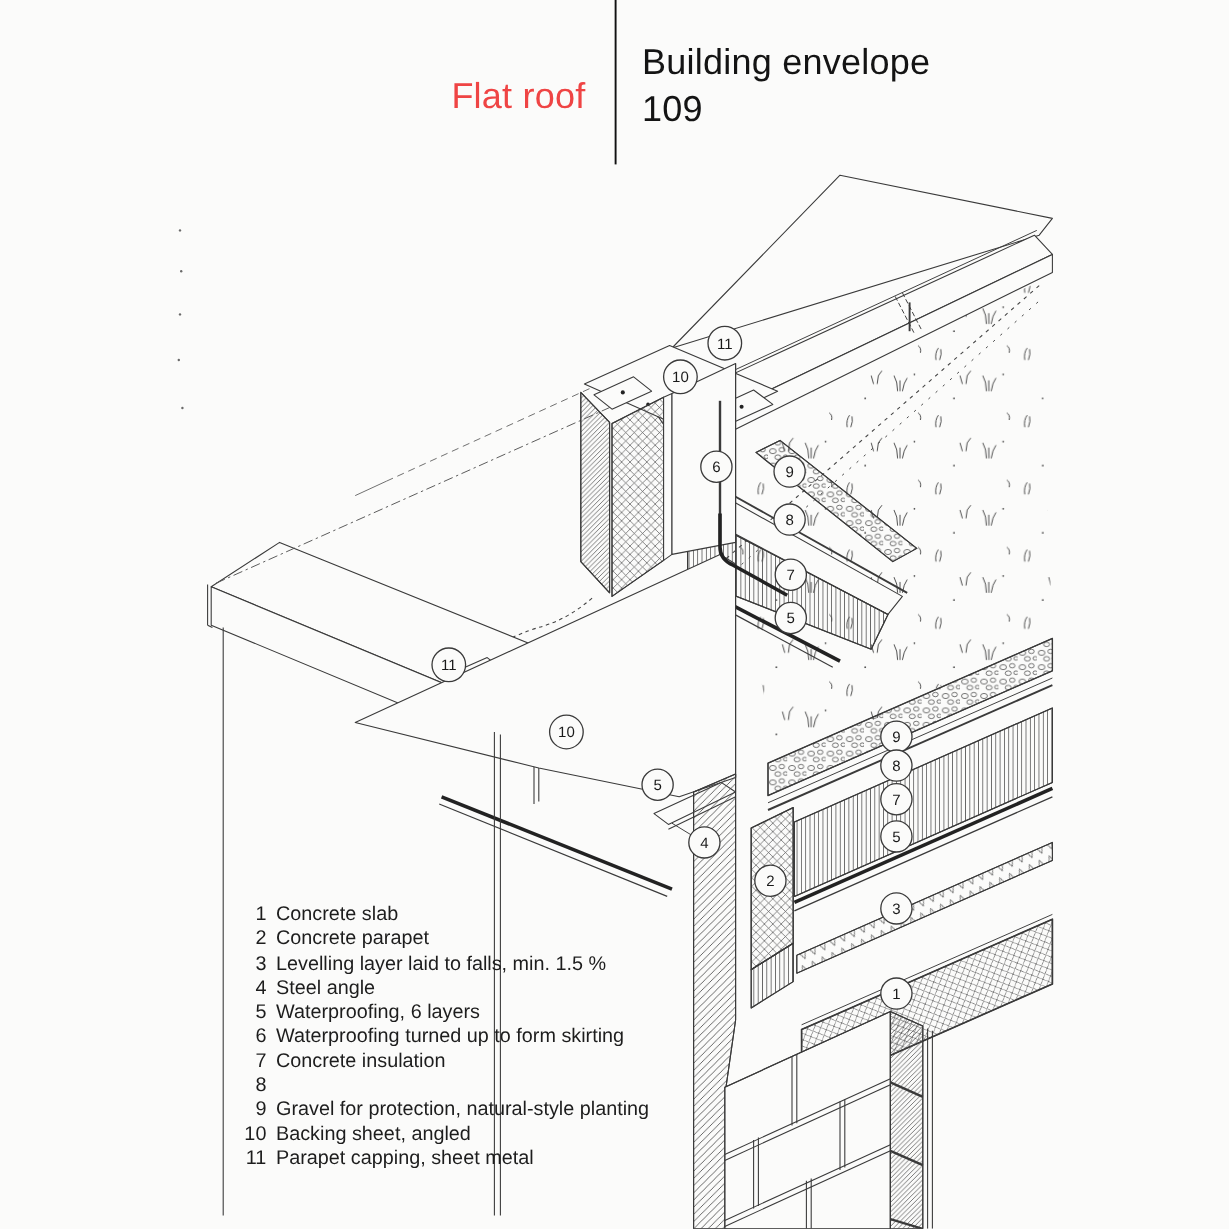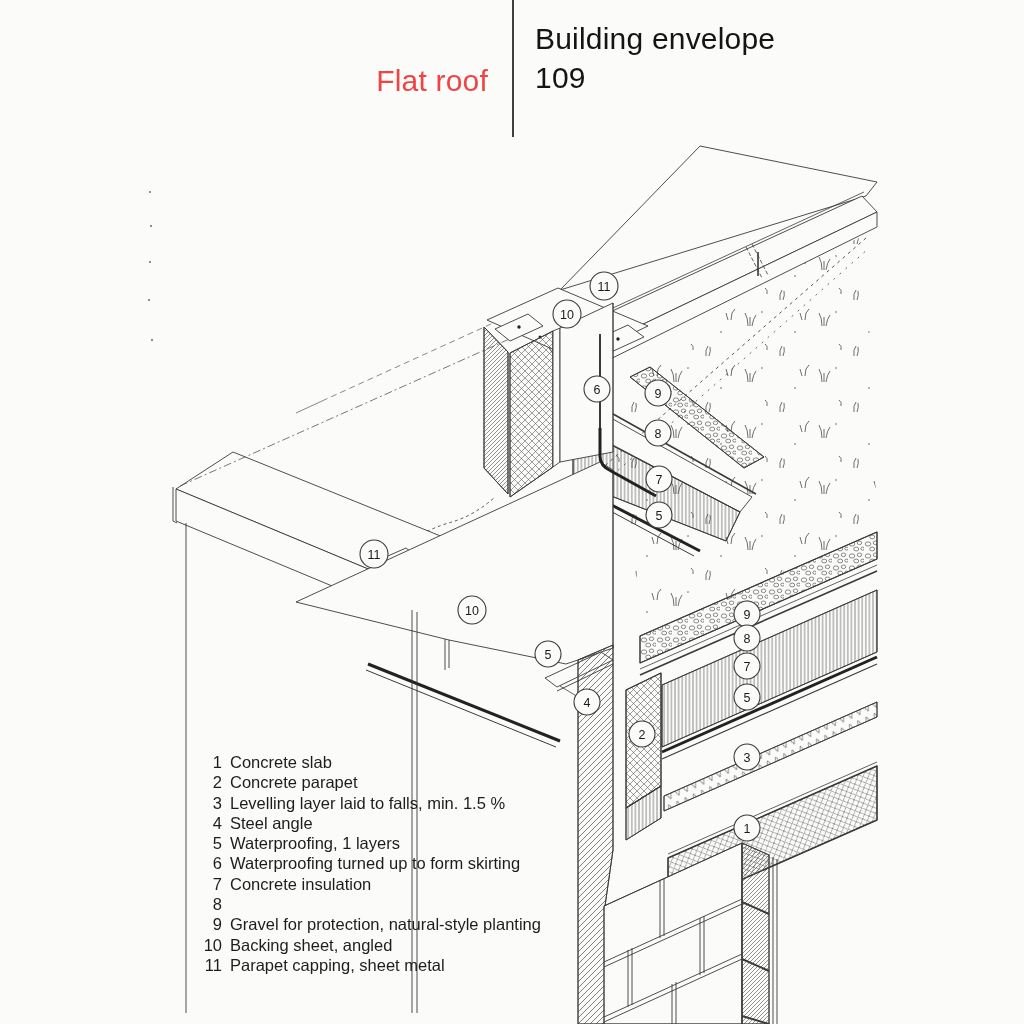--- a/index.html
+++ b/index.html
@@ -1,21 +1,21 @@
 <!DOCTYPE html>
 <html><head>
 <meta charset="utf-8">
 <style>
   html,body{margin:0;padding:0;}
   body{width:1024px;height:1024px;background:#fbfbfa;position:relative;overflow:hidden;
        font-family:"Liberation Sans",sans-serif;color:#161616;}
   #drawing{position:absolute;left:0;top:0;width:1024px;height:1024px;}
   .hdr-left{position:absolute;top:62px;right:536px;text-align:right;
             font-size:30px;font-weight:500;line-height:37px;letter-spacing:.2px;color:#ef4444;}
-  .hdr-right{position:absolute;top:19px;left:535px;text-align:left;
+  .hdr-right{position:absolute;top:33px;left:535px;text-align:left;
              font-size:30px;font-weight:500;line-height:39px;letter-spacing:.2px;color:#141414;}
   .legend{position:absolute;left:200px;top:752px;font-size:16.5px;line-height:20.3px;color:#1d1d1d;}
   .lrow{display:flex;}
   .lnum{width:22px;text-align:right;margin-right:8px;flex:none;}
   .ltext{white-space:nowrap;}
   svg text.co{font-family:"Liberation Sans",sans-serif;font-size:12.5px;fill:#1a1a1a;}
 </style>
 </head>
 <body>
 
@@ -297,21 +297,21 @@
   <div class="lrow">
       <span class="lnum">3</span>
       <span class="ltext">Levelling layer laid to falls, min. 1.5 %</span>
     </div>
   <div class="lrow">
       <span class="lnum">4</span>
       <span class="ltext">Steel angle</span>
     </div>
   <div class="lrow">
       <span class="lnum">5</span>
-      <span class="ltext">Waterproofing, 1 layers</span>
+      <span class="ltext">Waterproofing, 6 layers</span>
     </div>
   <div class="lrow">
       <span class="lnum">6</span>
       <span class="ltext">Waterproofing turned up to form skirting</span>
     </div>
   <div class="lrow">
       <span class="lnum">7</span>
       <span class="ltext">Concrete insulation</span>
     </div>
   <div class="lrow">

